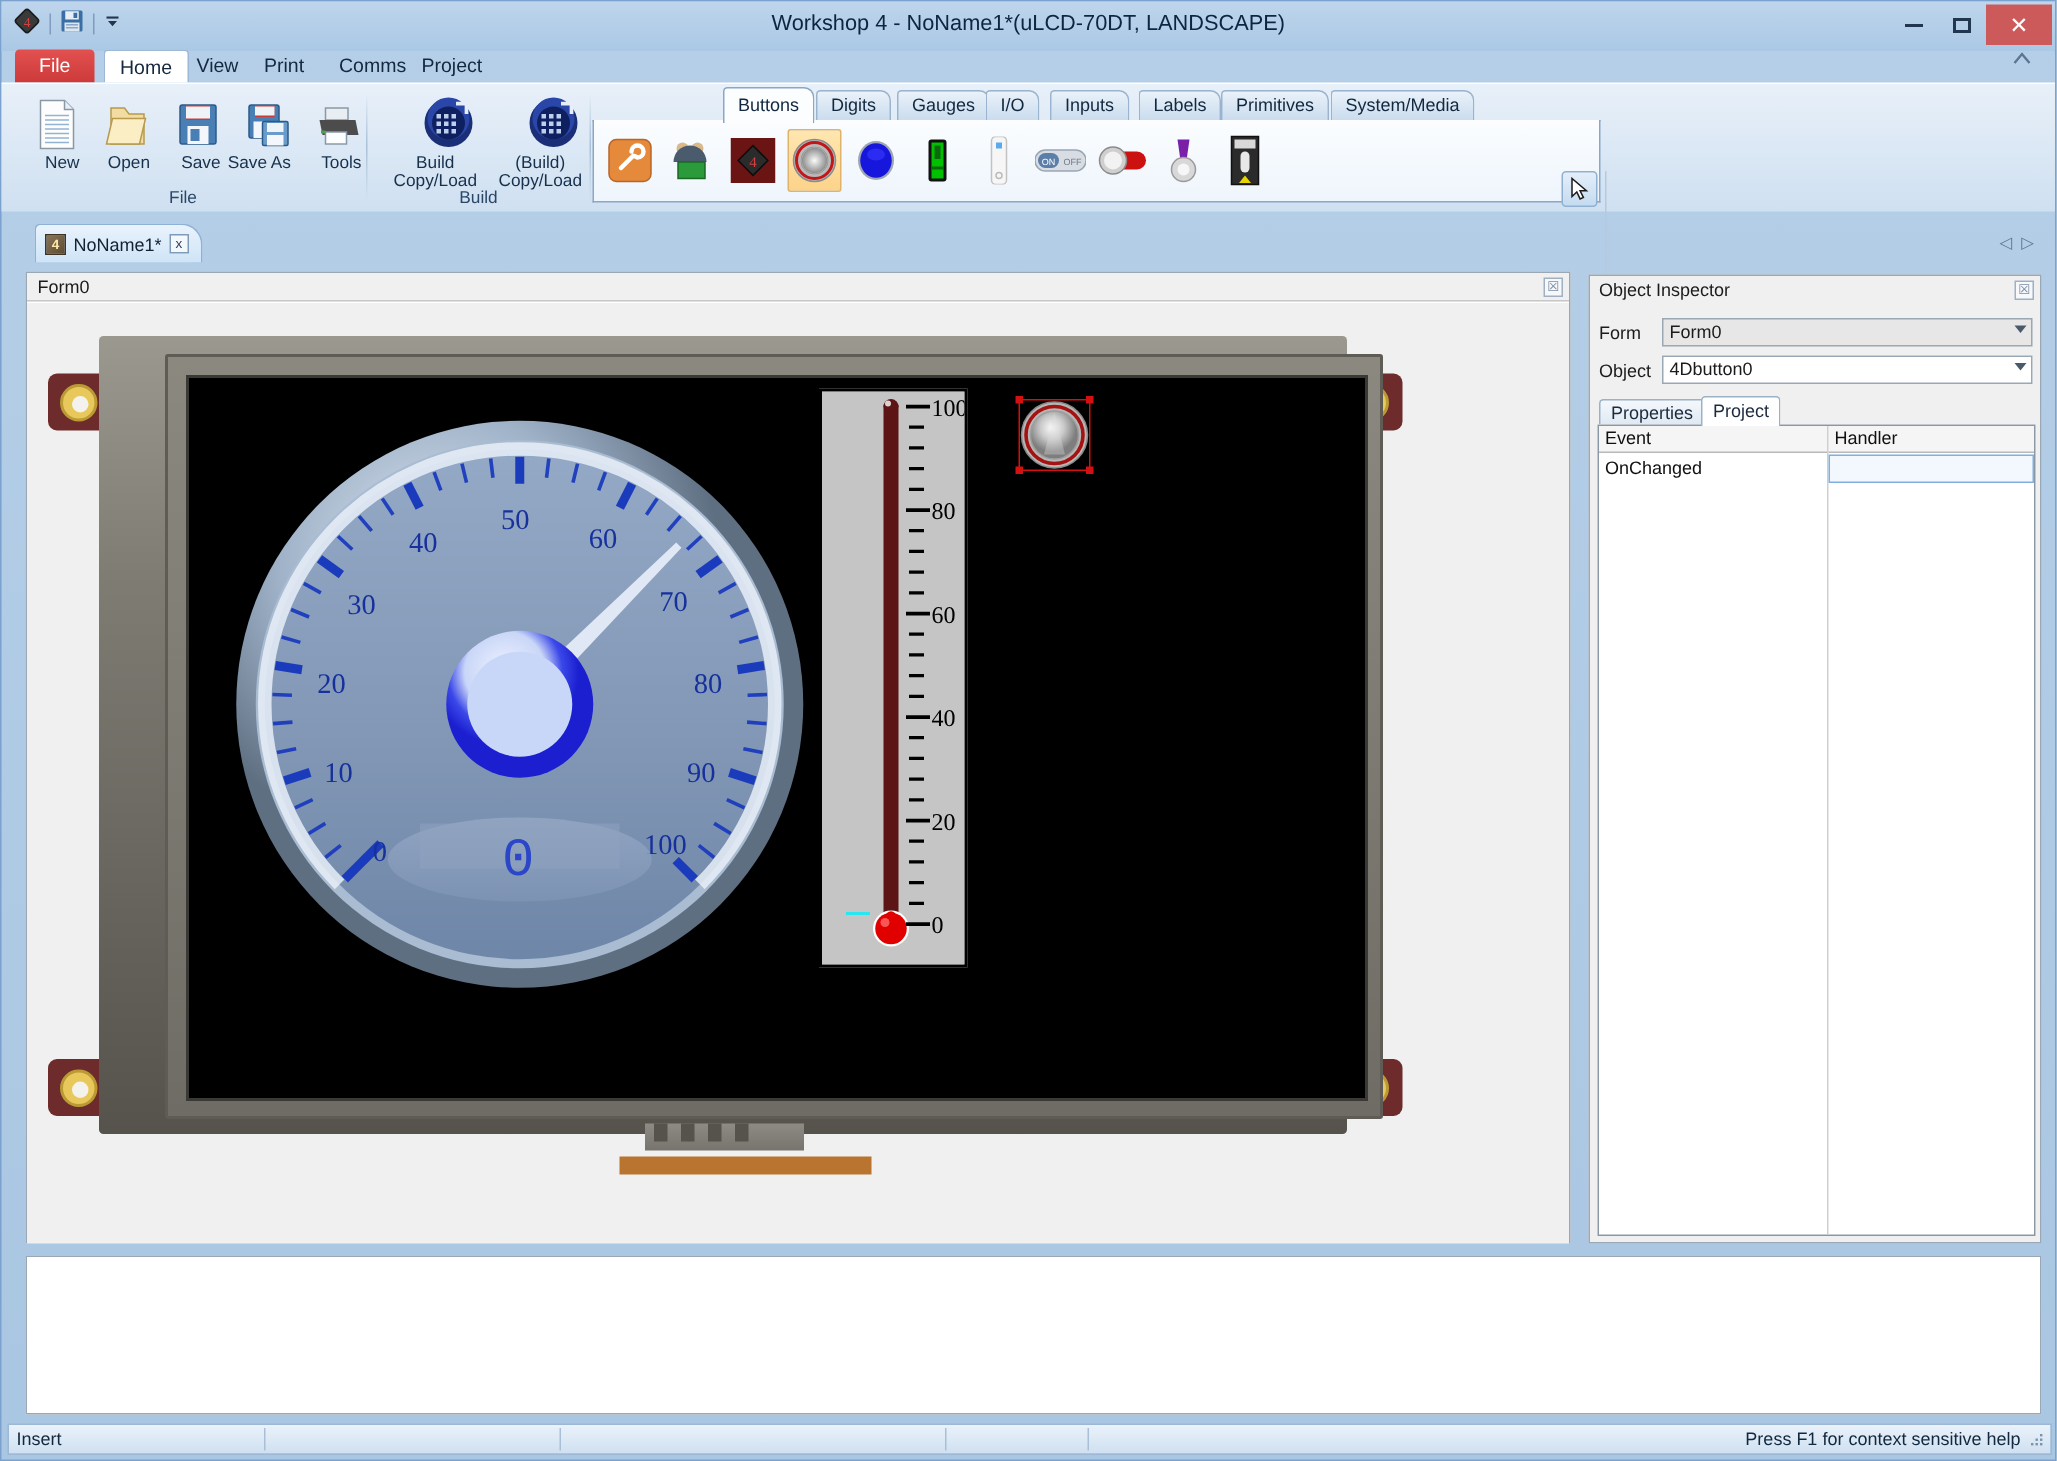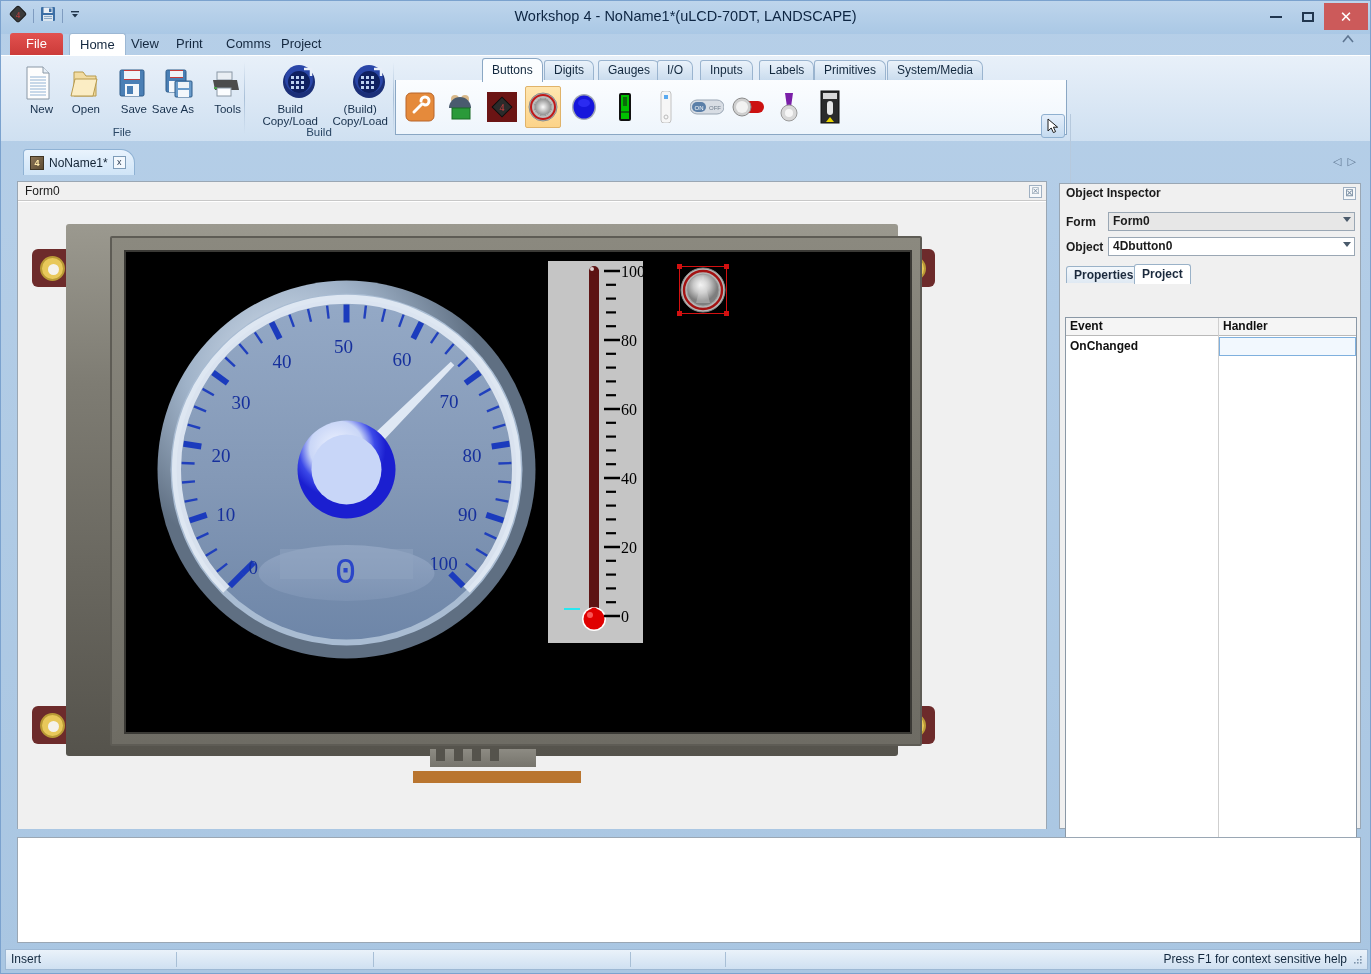--- a/index.html
+++ b/index.html
@@ -130,41 +130,41 @@
   
   .gauge { position:absolute; left:29px; top:26px; width:383px; height:383px; }
   .therm { position:absolute; left:420px; top:7px; width:99px; height:386px;
            background:#c5c5c5; border:2px solid #000; }
   .knob-sel { position:absolute; left:553px; top:14px; width:48px; height:48px;
               border:1px solid #d41010; }
   .knob-h { position:absolute; width:5px; height:5px; background:#d41010; }
 
   
   .oi { position:absolute; left:1058px; top:182px; width:302px; height:646px;
-        background:#f0f0f0; border:1px solid #9aa7b4;font-weight:bold; }
+        background:#f0f0f0; border:1px solid #9aa7b4; }
   .oi-head { position:absolute; left:0; top:0; width:100%; height:19px;
              font-size:12px; color:#1b1b1b; padding-left:6px; line-height:19px;
              background:#f0f0f0; }
   .oi-row { position:absolute; left:6px; display:flex; align-items:center; gap:6px;
             font-size:12px; }
   .oi-lbl { width:36px; color:#1b1b1b; }
   .combo { position:relative; height:19px; border:1px solid #9aa7b4;
            background:#fff; font-size:12px; line-height:17px; padding-left:4px;
            color:#1b1b1b; }
   .combo.dis { background:#e7e7e7; }
   .combo .arr { position:absolute; right:3px; top:4px; width:0; height:0;
                 border-left:4px solid transparent; border-right:4px solid transparent;
                 border-top:5px solid #4a5a6b; }
   .oi-tabs { position:absolute; left:6px; top:80px; height:19px; }
   .oit { position:absolute; top:2px; height:17px; line-height:16px; font-size:12px;
          padding:0 7px; background:linear-gradient(#f4f8fc,#dfe9f3);
          border:1px solid #9ab2c8; border-bottom:none; border-radius:3px 3px 0 0; }
   .oit.sel { top:0; height:20px; line-height:19px; background:#fff; z-index:3; }
   .grid { position:absolute; left:5px; top:99px; width:292px; height:541px;
-          background:#fff; border:1px solid #8a98a6;margin-top:34px; }
+          background:#fff; border:1px solid #8a98a6; }
   .gh { position:absolute; top:0; height:18px; border-bottom:1px solid #b9b9b9;
         background:#f5f5f5; font-size:12px; line-height:17px; padding-left:4px; color:#101010; }
   .gc { position:absolute; height:19px; font-size:12px; line-height:18px;
         padding-left:4px; color:#101010; }
   .gc.val { background:#f2f8fe; border:1px solid #7fb0de; }
   .gsep { position:absolute; top:0; width:1px; height:100%; background:#cfcfcf; }
 
   
   .output { position:absolute; left:16px; top:836px; width:1344px; height:106px;
             background:#fff; border:1px solid #9aa7b4; }

